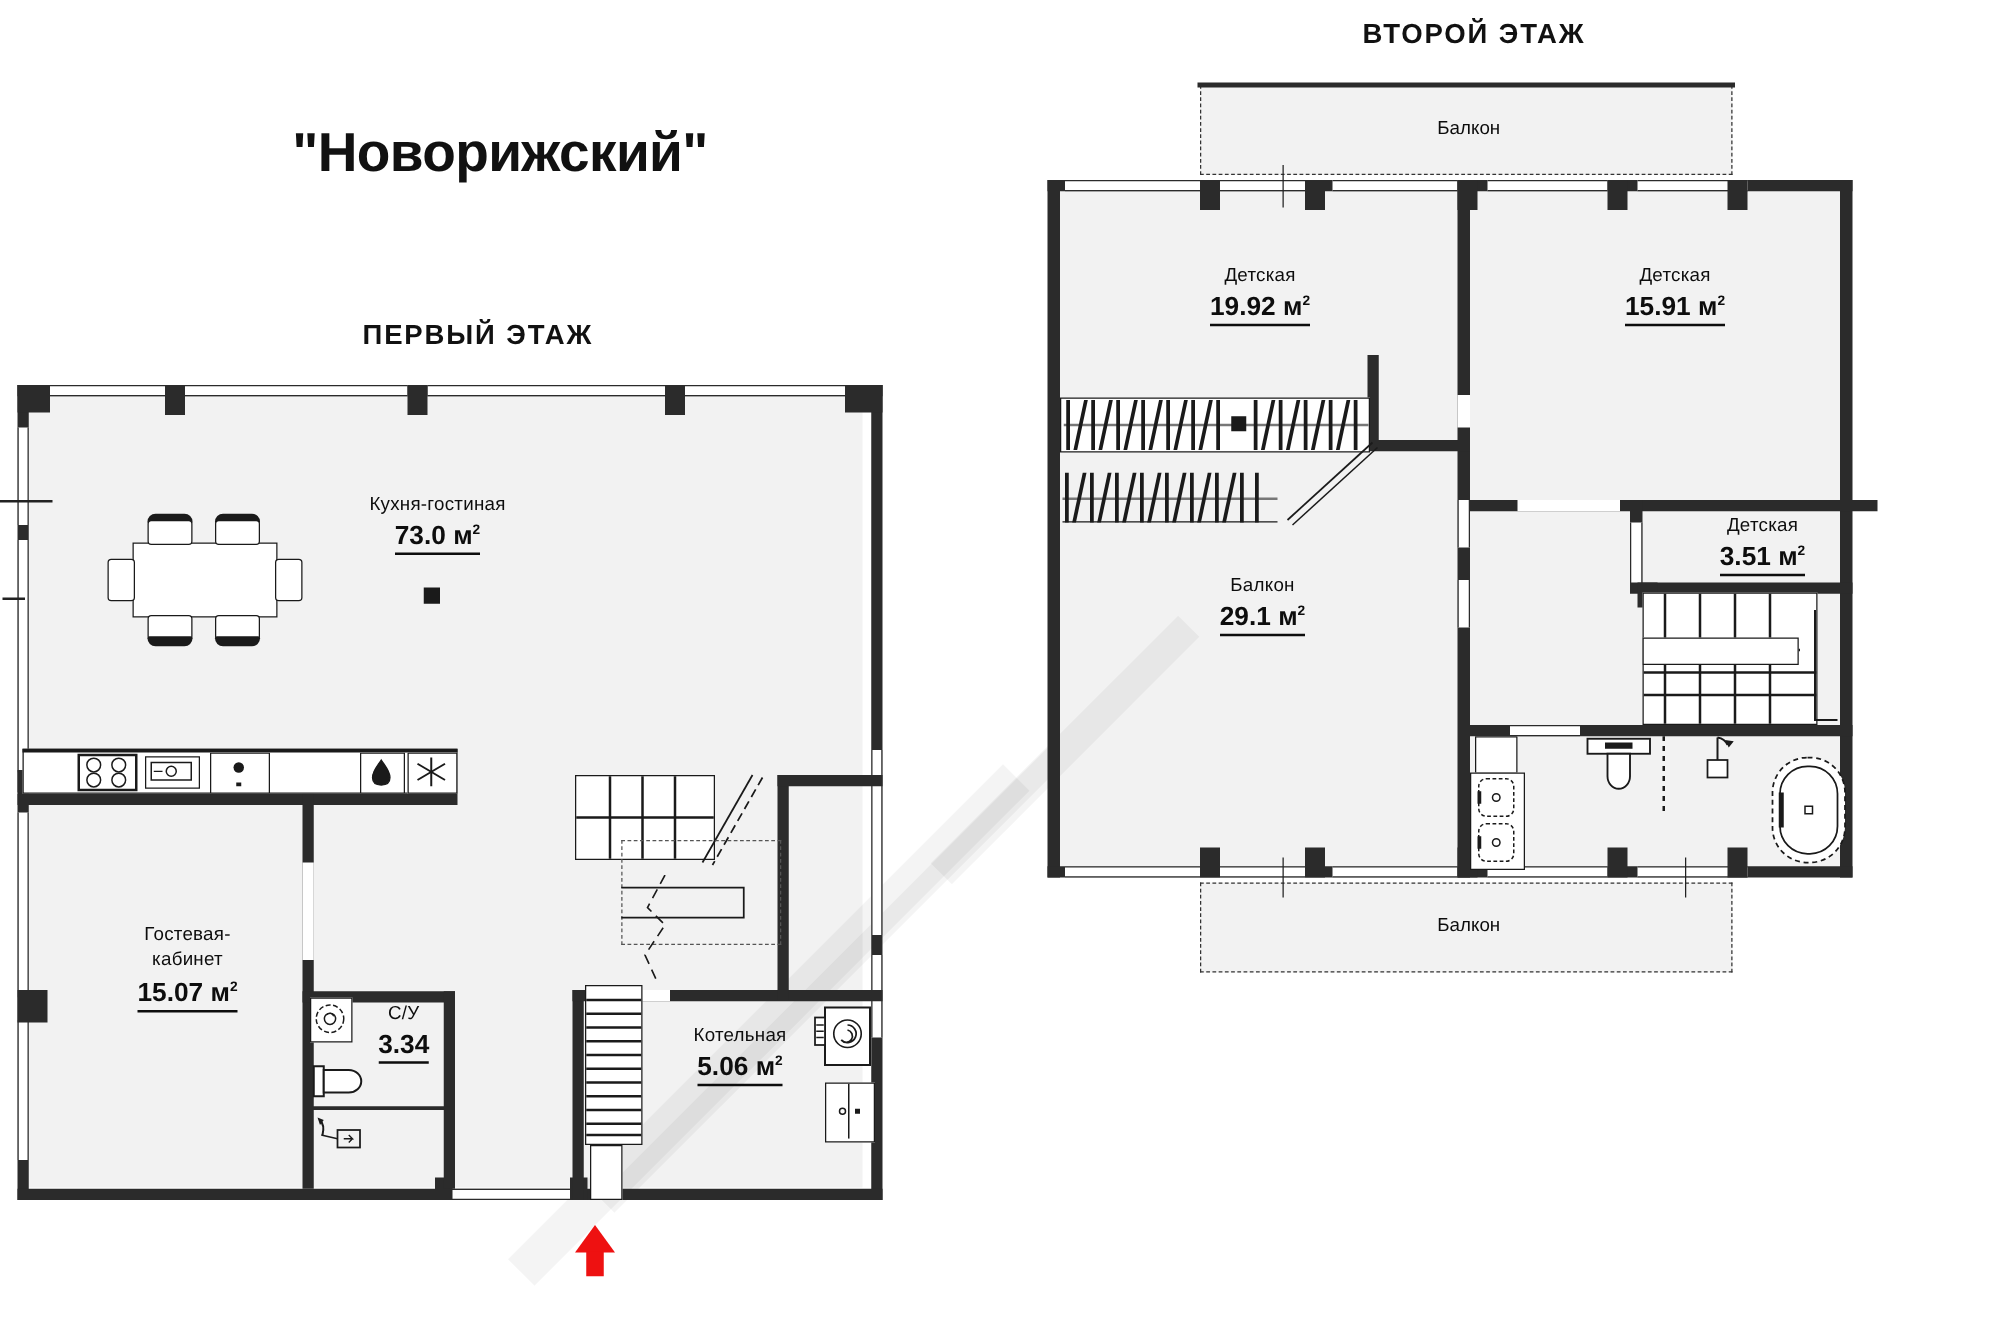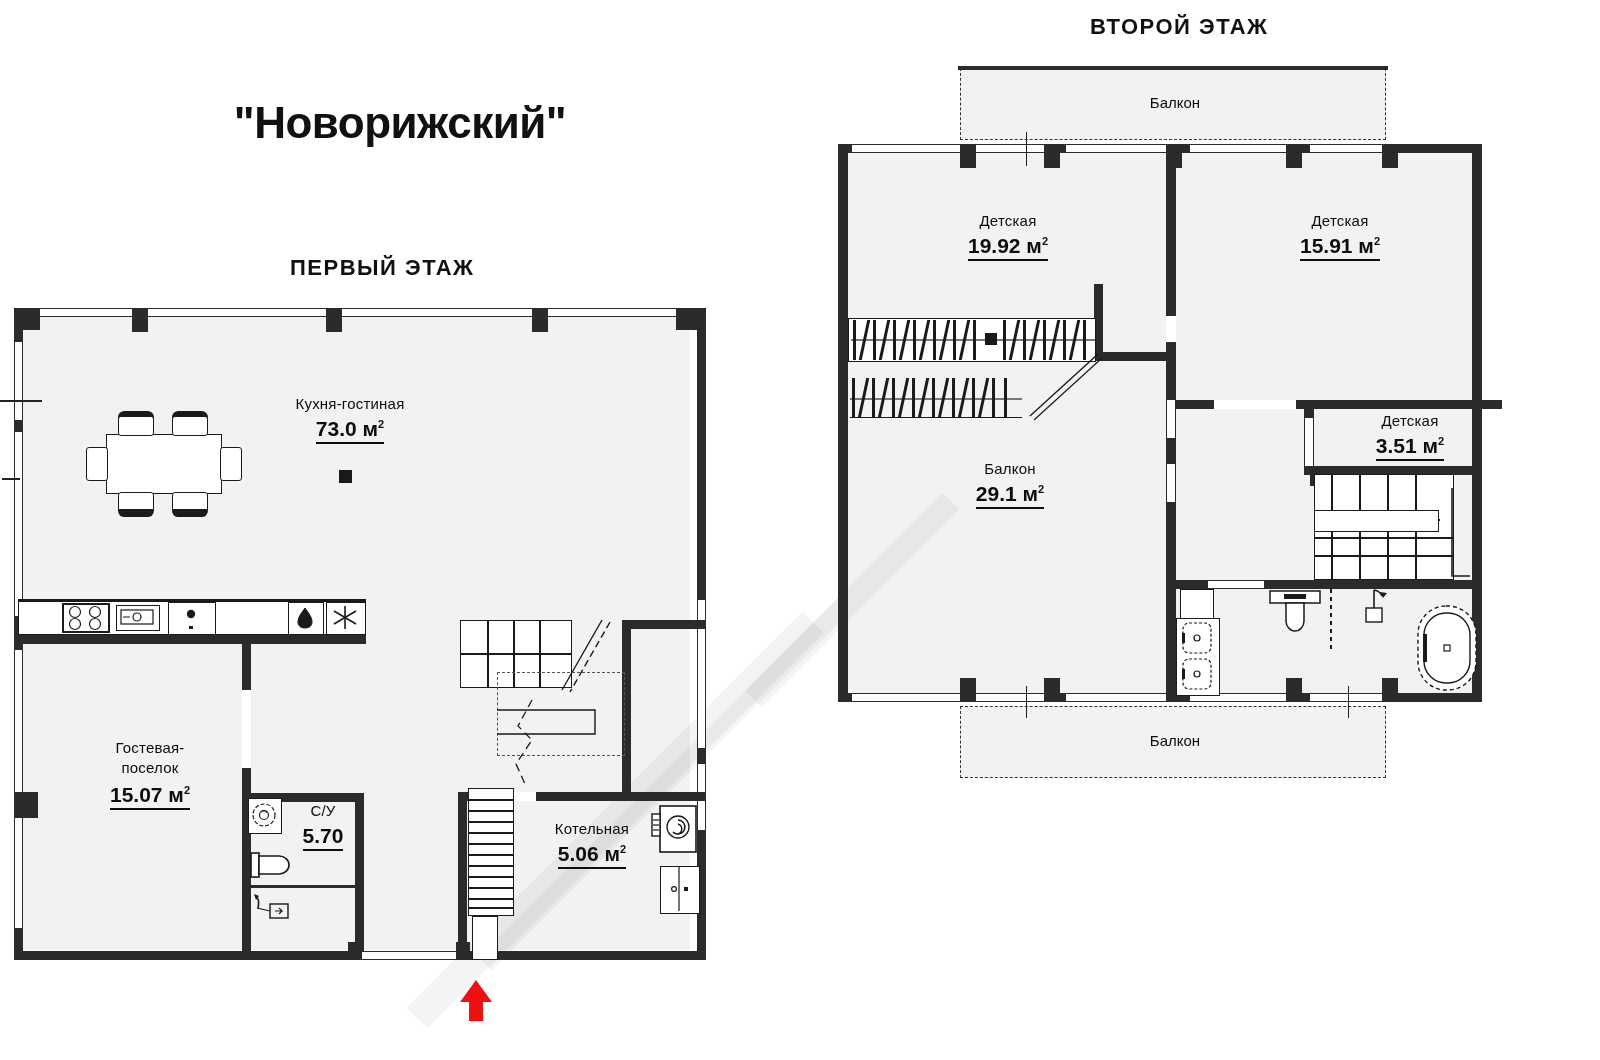--- a/index.html
+++ b/index.html
@@ -394,27 +394,27 @@
       </svg>
     </div>
 
     <div class="room-label" style="left:250px; top:105px; width:200px;">
       <span class="rl-name">Кухня-гостиная</span>
       <span class="rl-area"><span>73.0</span> <span>м</span><sup>2</sup></span>
     </div>
 
     <div class="room-label" style="left:60px; top:448px; width:180px;">
       <span class="rl-name two-line">Гостевая-</span>
-      <span class="rl-name two-line">поселок</span>
+      <span class="rl-name two-line">кабинет</span>
       <span class="rl-area"><span>15.07</span> <span>м</span><sup>2</sup></span>
     </div>
 
     <div class="room-label" style="left:288px; top:512px; width:70px;">
       <span class="rl-name">С/У</span>
-      <span class="rl-area"><span>5.70</span></span>
+      <span class="rl-area"><span>3.34</span></span>
     </div>
 
     <div class="room-label" style="left:512px; top:530px; width:160px;">
       <span class="rl-name">Котельная</span>
       <span class="rl-area"><span>5.06</span> <span>м</span><sup>2</sup></span>
     </div>
 
     <div id="entrance-arrow" class="abs" style="left:460px; top:690px;">
       <div class="arrow-head" style="left:0px; top:0px;"></div>
       <div class="arrow-stem" style="left:9px; top:21px; width:14px; height:20px;"></div>

